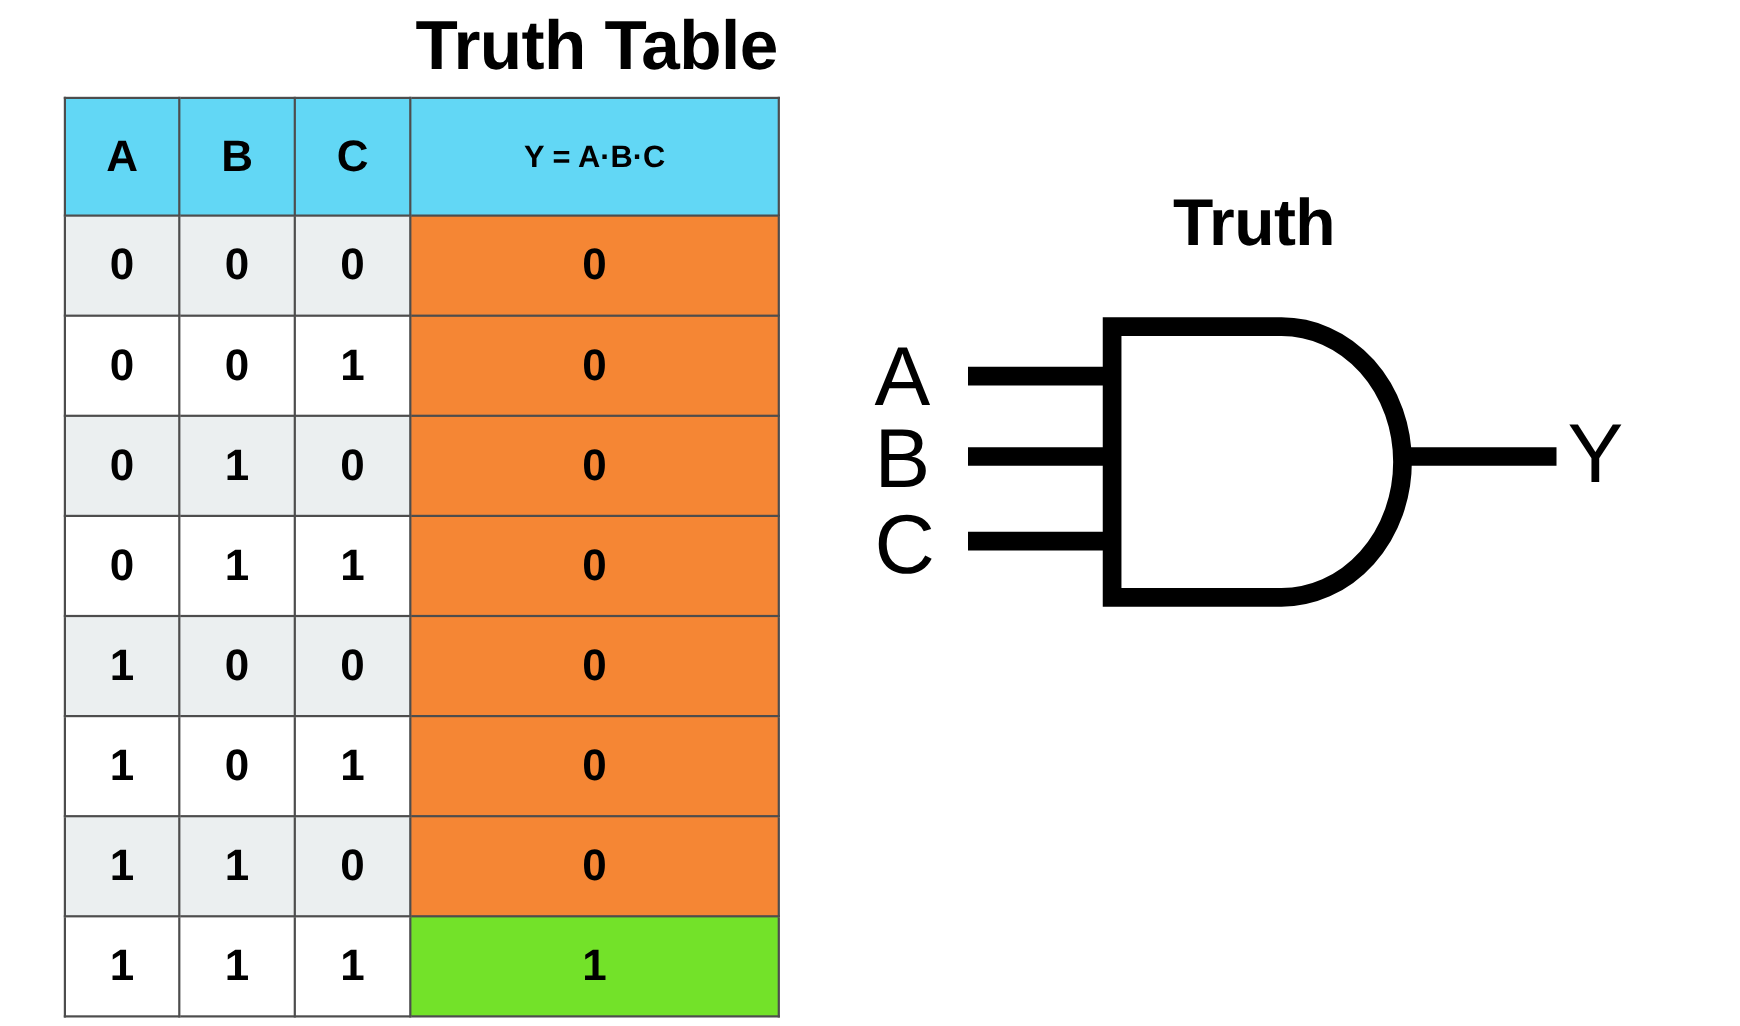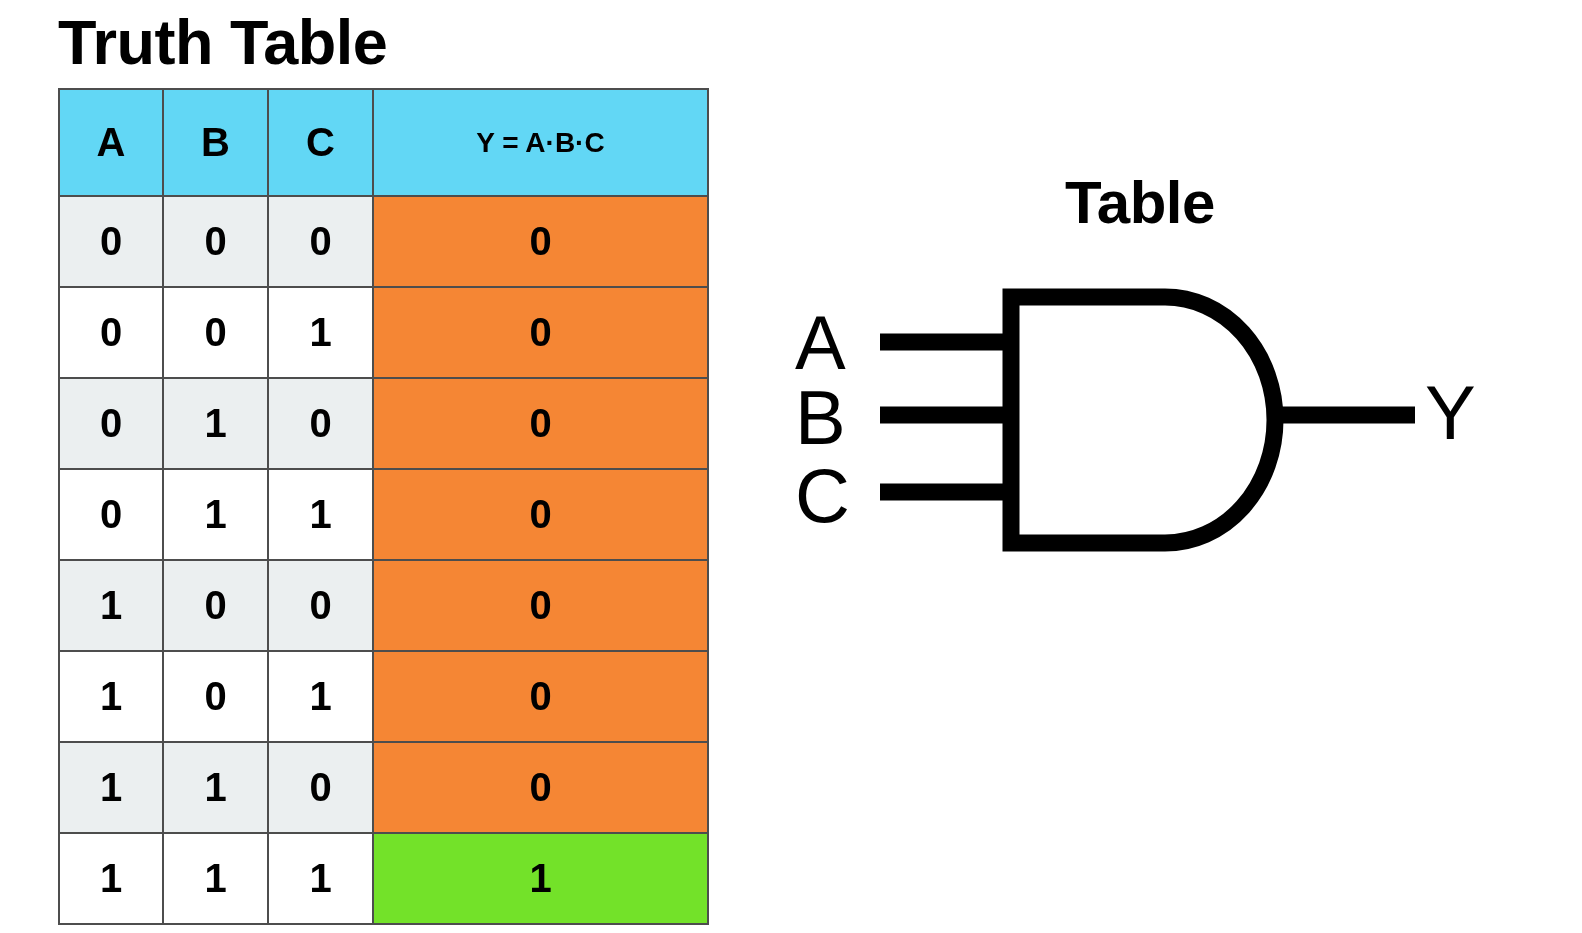--- a/index.html
+++ b/index.html
@@ -22,21 +22,21 @@
     left: 0;
     top: 0;
     width: 760px;
     height: 933px;
   }
   #truth-table-title {
     position: absolute;
     left: 58px;
     top: 2px;
     width: 649px;
-    text-align: left;
+    text-align: right;
     font-size: 63px;
     font-weight: bold;
     letter-spacing: -0.5px;
     color: #000000;
     line-height: 80px;
     white-space: nowrap;
   }
   #truth-table {
     position: absolute;
     left: 58px;
@@ -217,21 +217,21 @@
           <td class="in-cell">1</td>
           <td class="in-cell">1</td>
           <td class="out-cell out-1">1</td>
         </tr>
       </tbody>
     </table>
   </div>
 
   <div id="symbol-panel">
 
-    <div id="symbol-title">Table</div>
+    <div id="symbol-title">Truth</div>
 
     <div id="gate-diagram">
 
       <span class="port-label" id="label-a">A</span>
       <span class="port-label" id="label-b">B</span>
       <span class="port-label" id="label-c">C</span>
       <span class="port-label" id="label-y">Y</span>
 
       <svg width="740" height="290" viewBox="0 0 740 290" style="position:absolute; left:0; top:0;">
 

